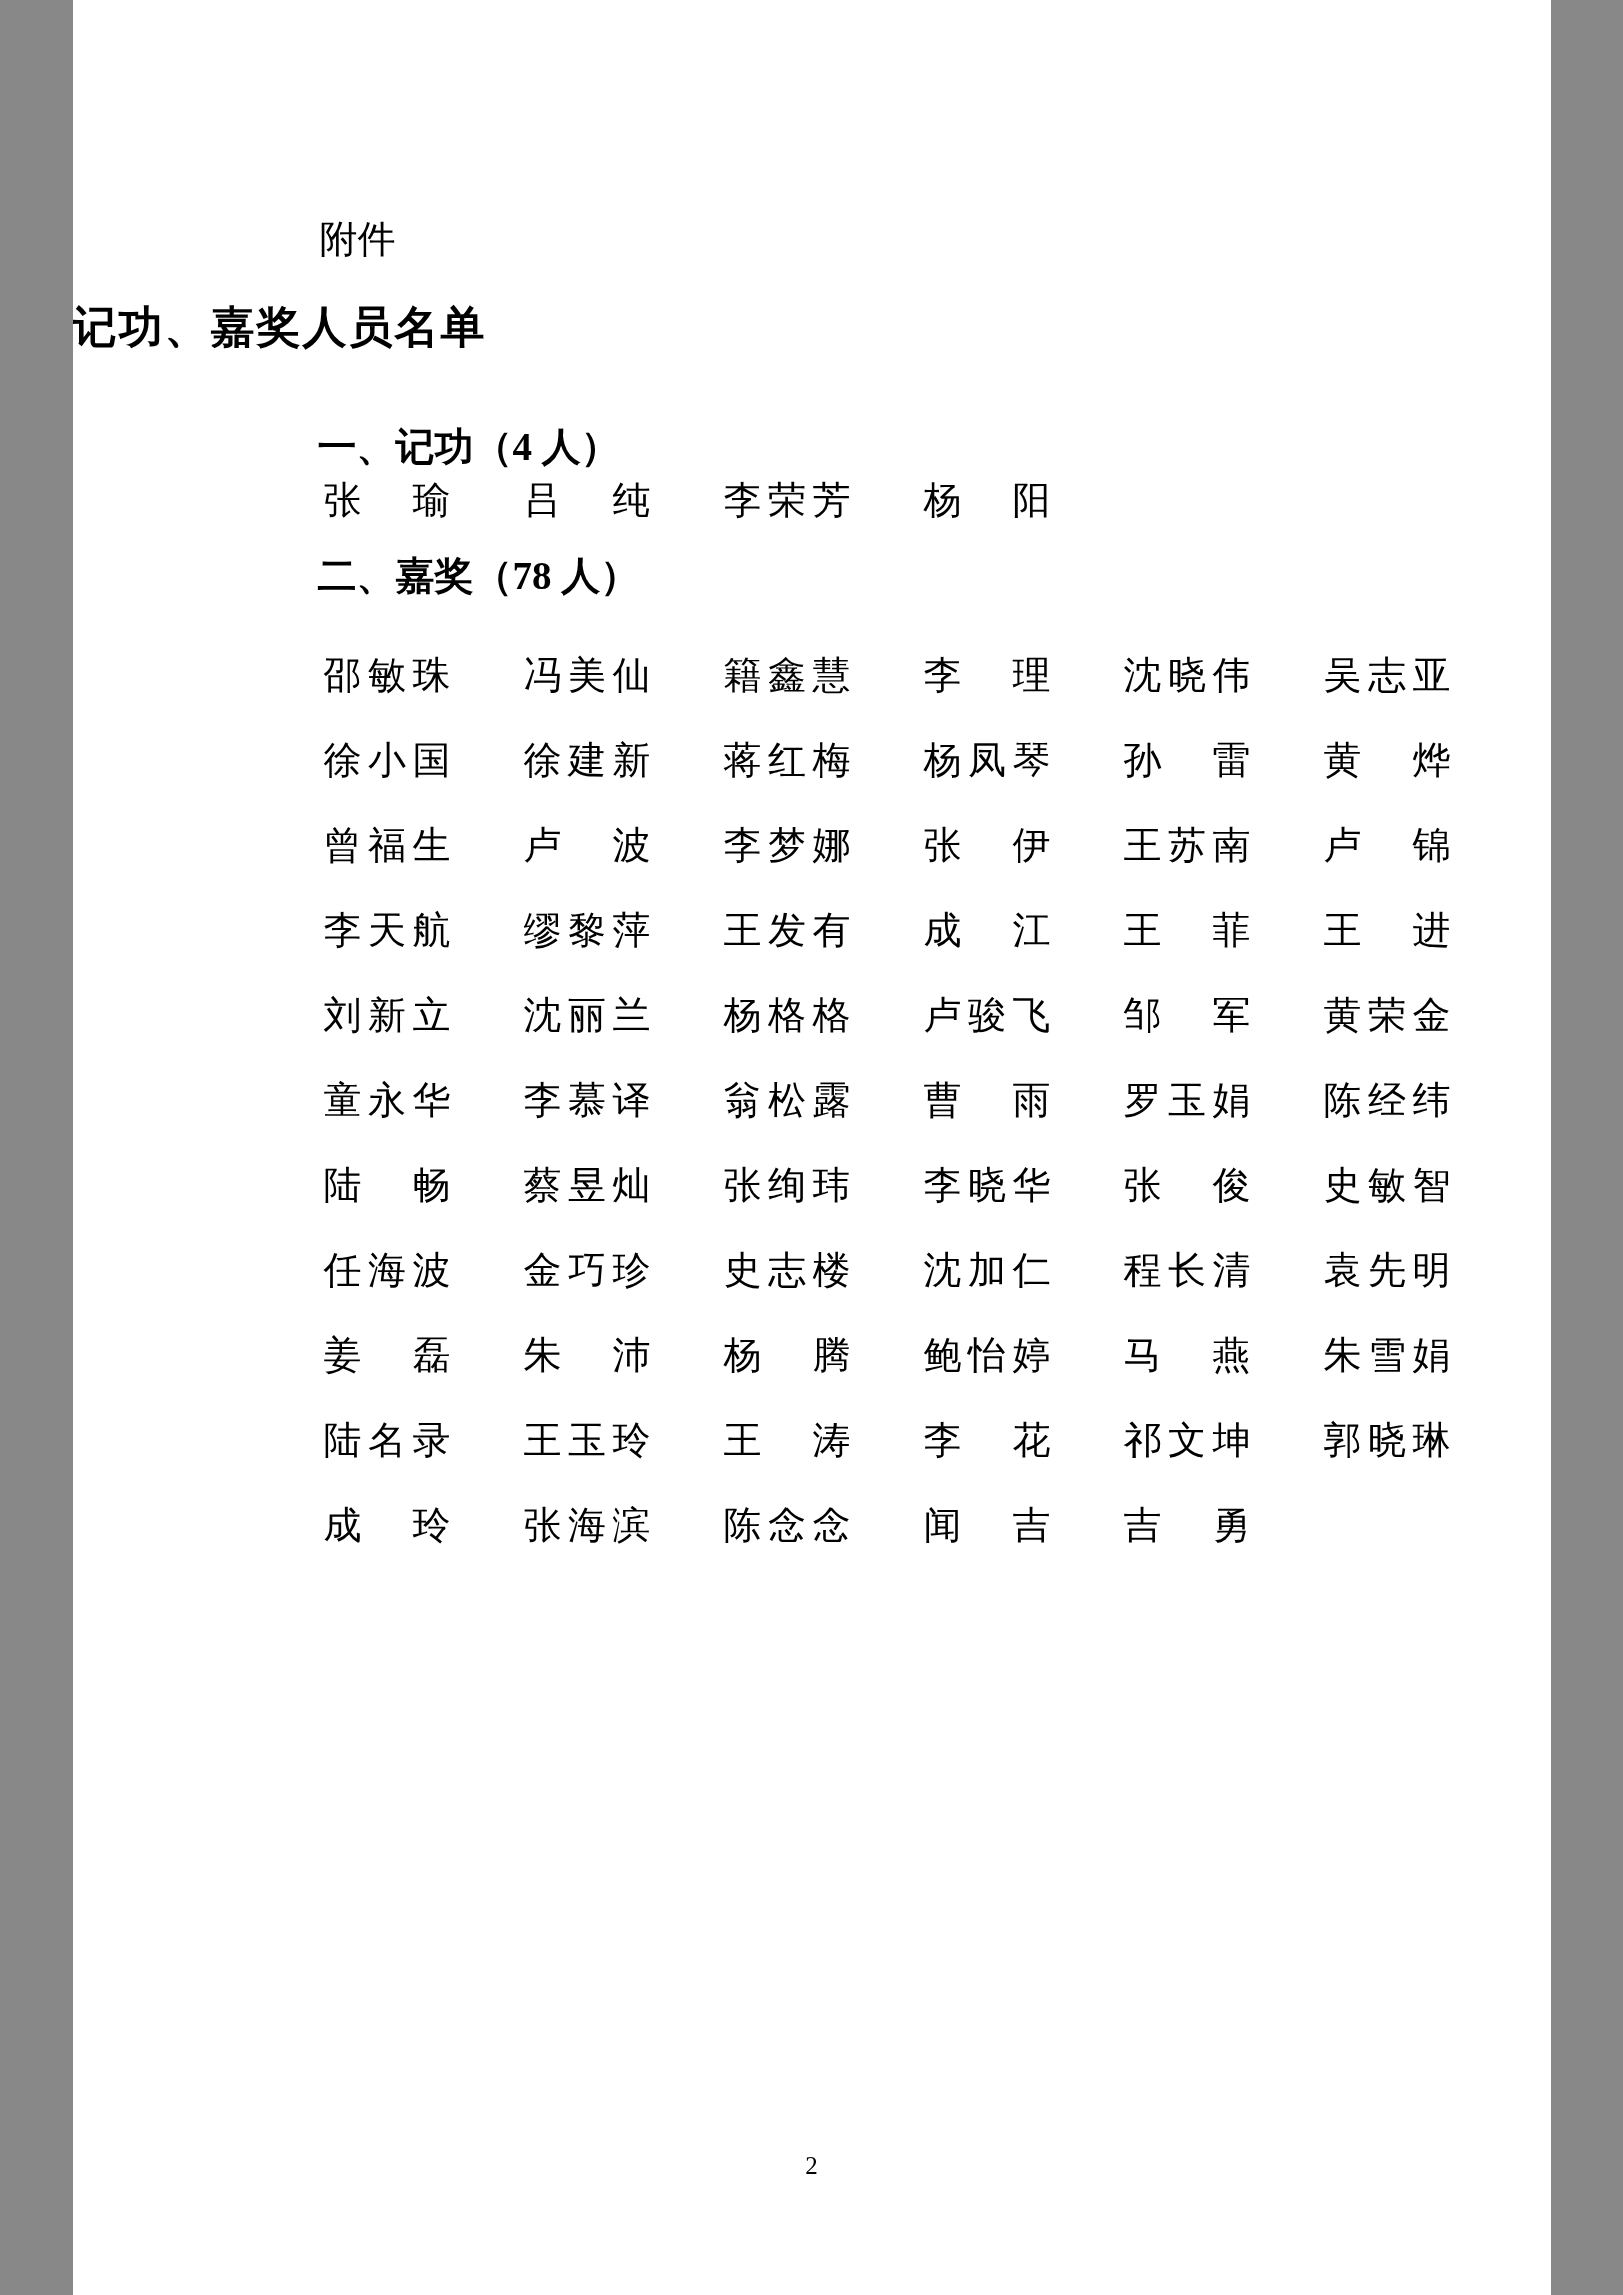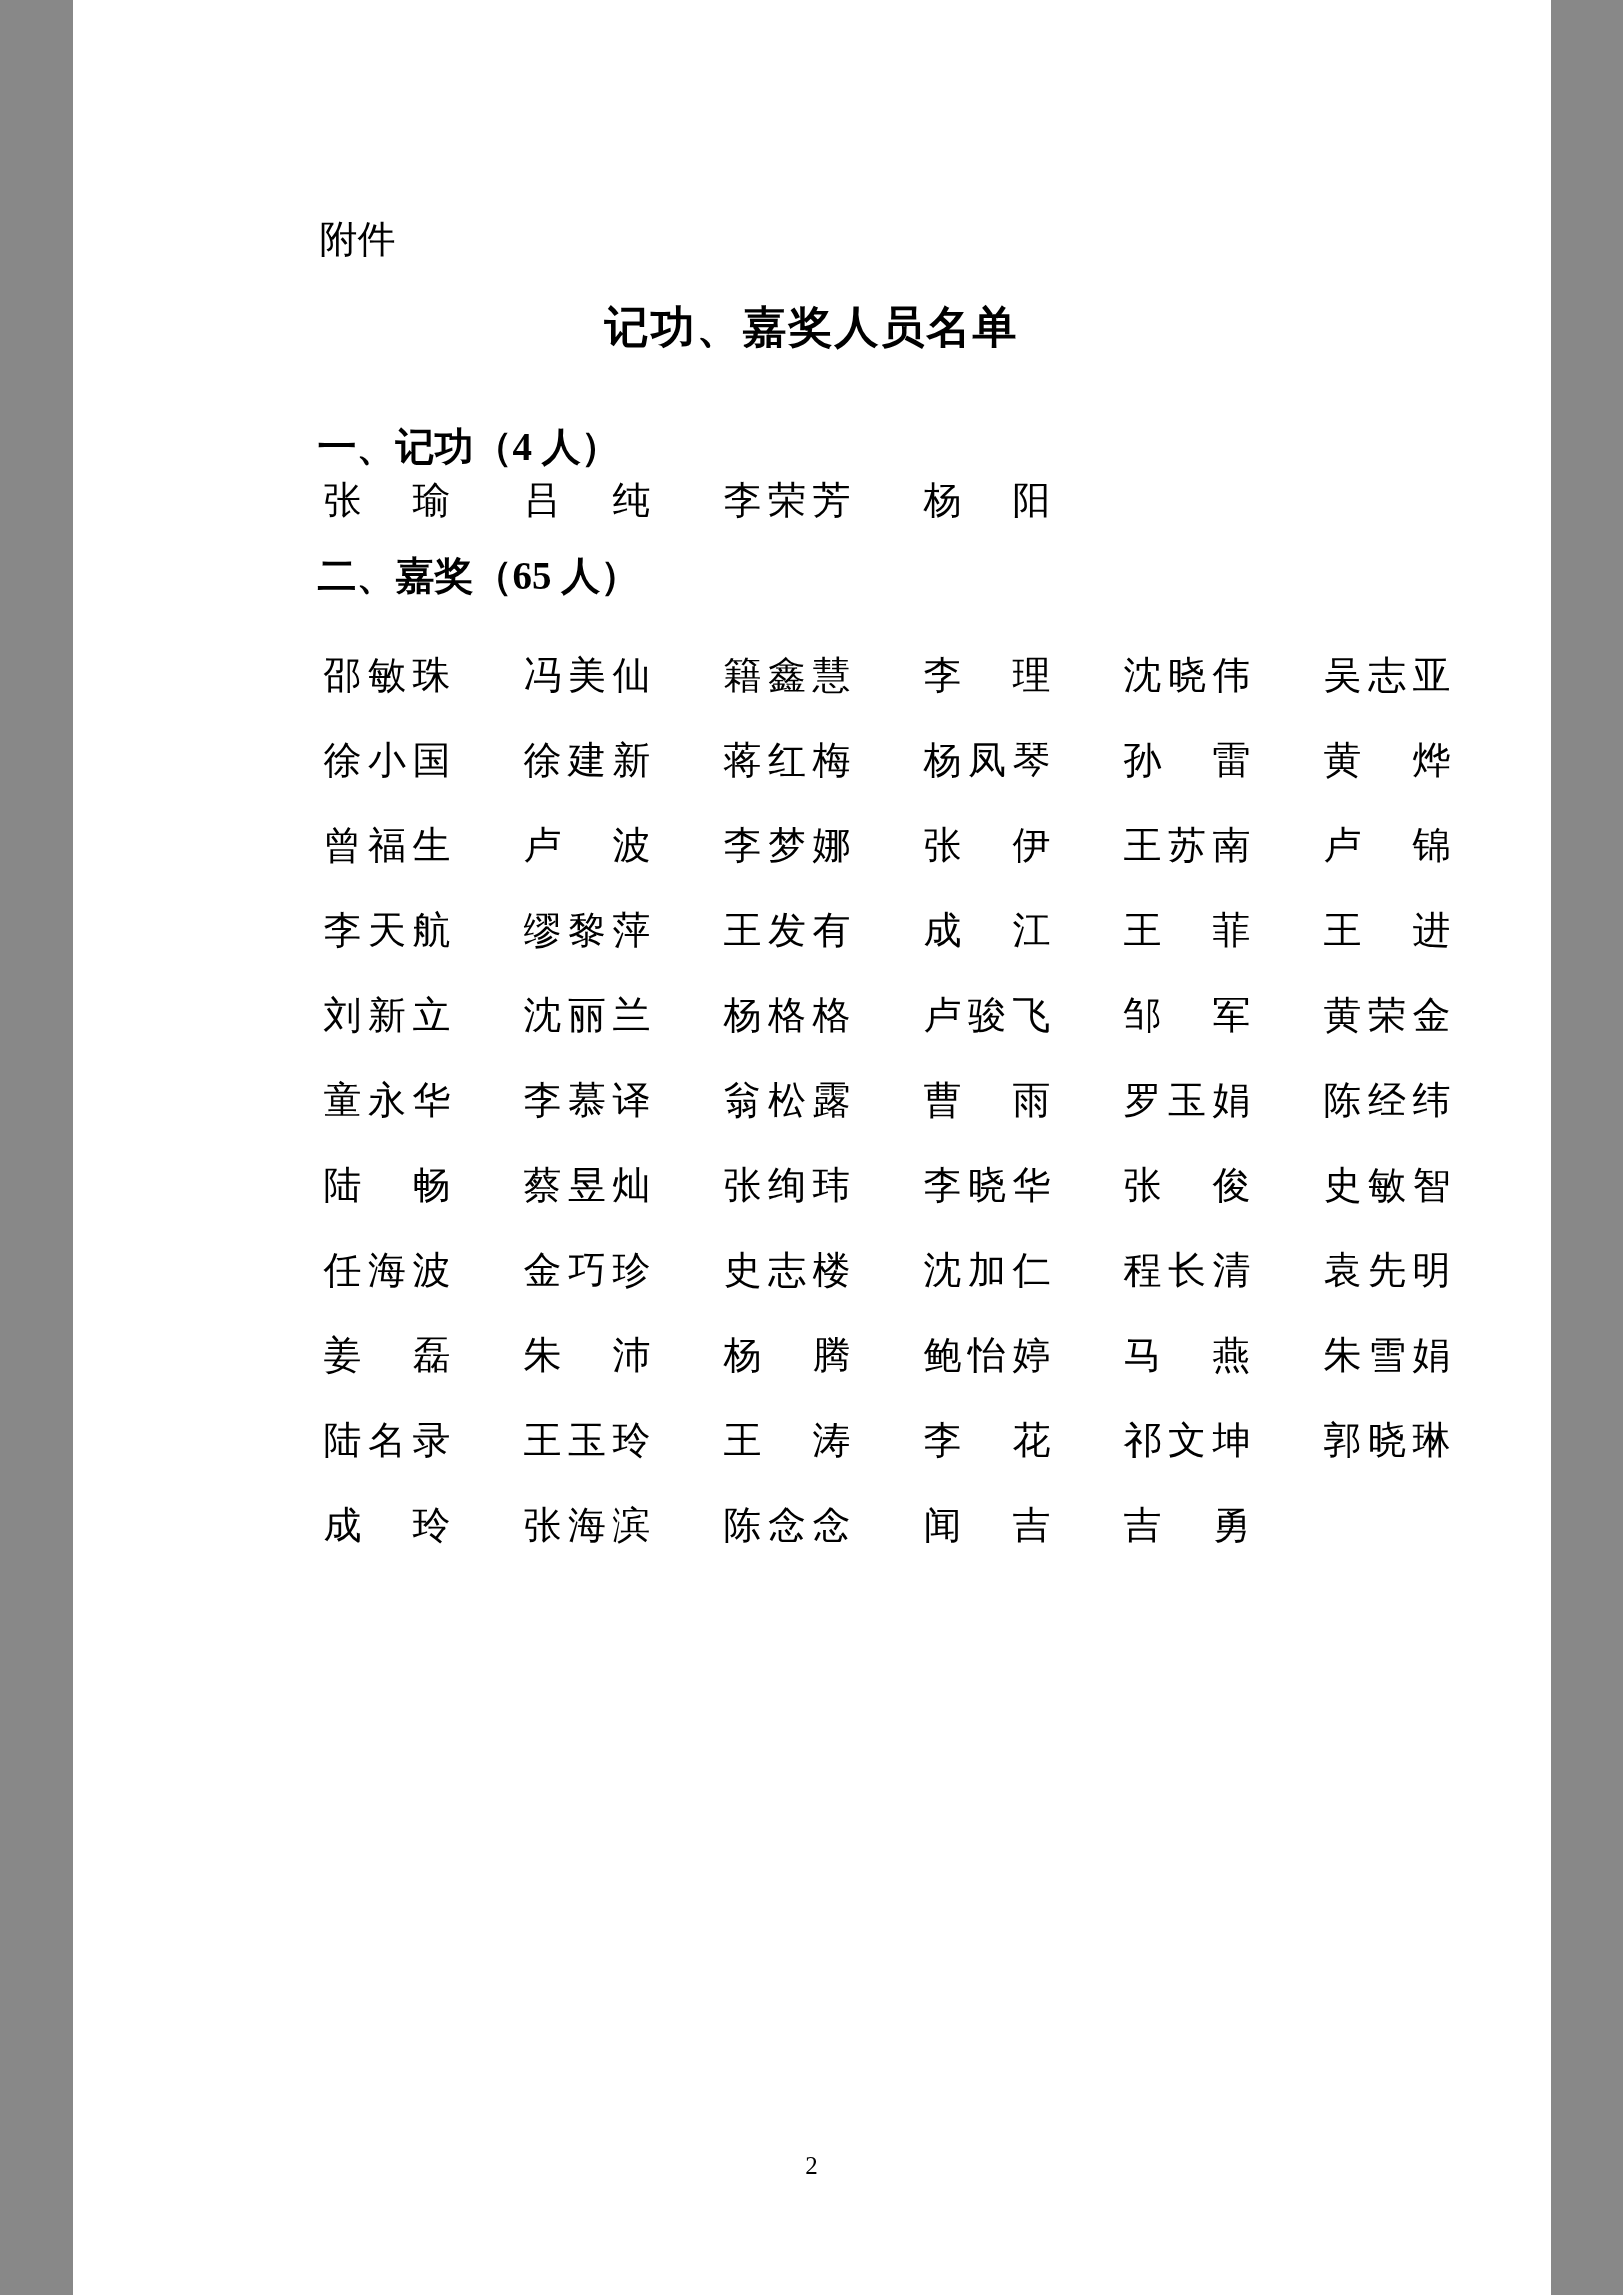--- a/index.html
+++ b/index.html
@@ -23,21 +23,20 @@
     left: 247px;
     font-size: 38px;
     line-height: 1;
     white-space: pre;
   }
   .doc-title {
     position: absolute;
     top: 306px;
     left: 0;
     width: 100%;
-    text-align: center;
     font-size: 44px;
     font-weight: bold;
     letter-spacing: 2px;
     line-height: 1;
   }
   .section-heading {
     position: absolute;
     left: 245px;
     font-size: 39px;
     font-weight: bold;
@@ -99,21 +98,21 @@
         <span>李</span>
         <span>荣</span>
         <span>芳</span>
       </div>
       <div class="name-box">
         <span>杨</span>
         <span>阳</span>
       </div>
     </div>
 
-  <div class="section-heading heading-award">二、嘉奖（65 人）</div>
+  <div class="section-heading heading-award">二、嘉奖（78 人）</div>
 
   <div class="names-grid award-grid">
       <div class="name-box">
         <span>邵</span>
         <span>敏</span>
         <span>珠</span>
       </div>
       <div class="name-box">
         <span>冯</span>
         <span>美</span>

